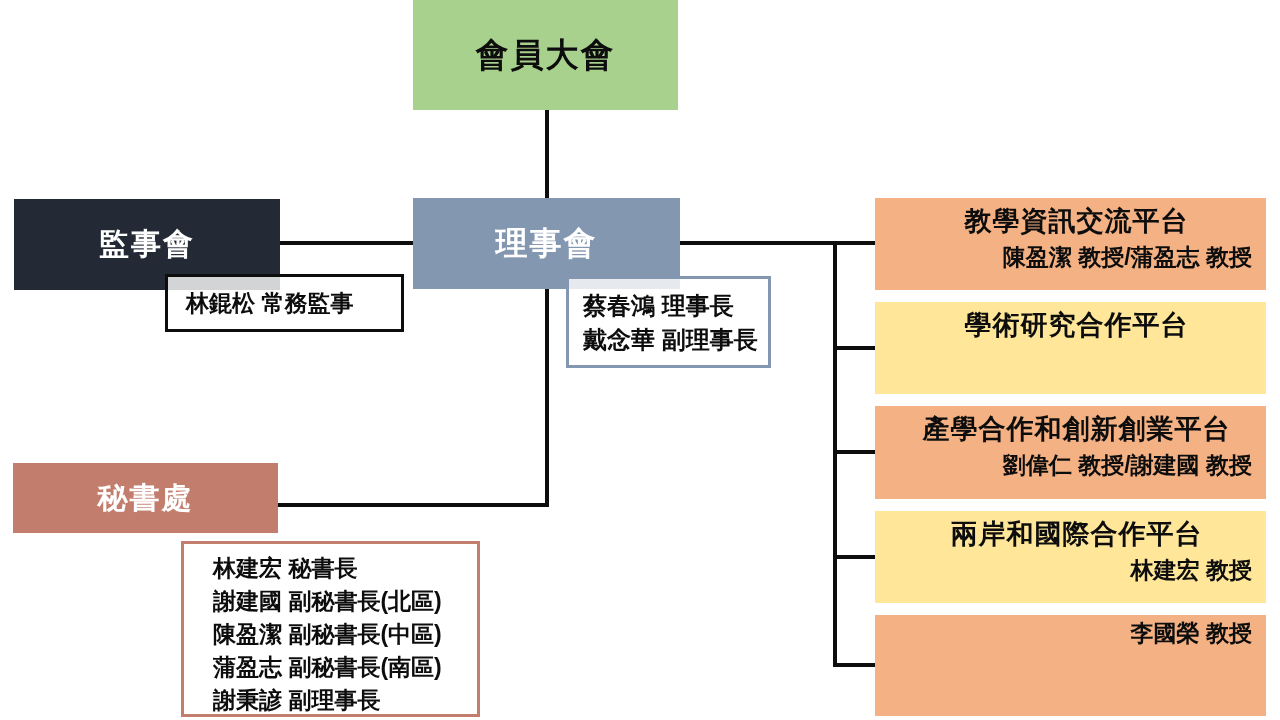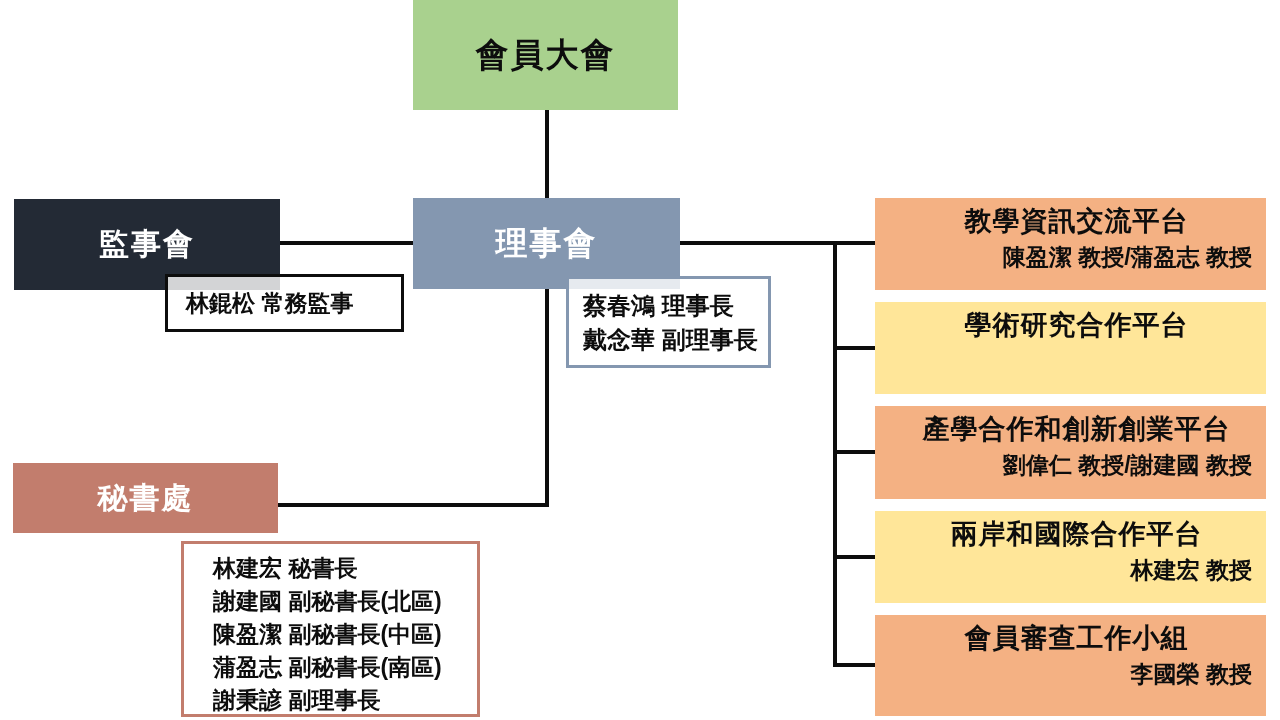--- a/index.html
+++ b/index.html
@@ -110,17 +110,16 @@
     <div class="ptitle">產學合作和創新創業平台</div>
     <div class="pmembers">劉偉仁 教授/謝建國 教授</div>
   </div>
 
   <div class="platform p4 yellow">
     <div class="ptitle">兩岸和國際合作平台</div>
     <div class="pmembers">林建宏 教授</div>
   </div>
 
   <div class="platform p5 orange">
-    <div class="ptitle">會員審查工作小組</div>
     <div class="pmembers">李國榮 教授</div>
   </div>
 
 </div>
 
 </body></html>

